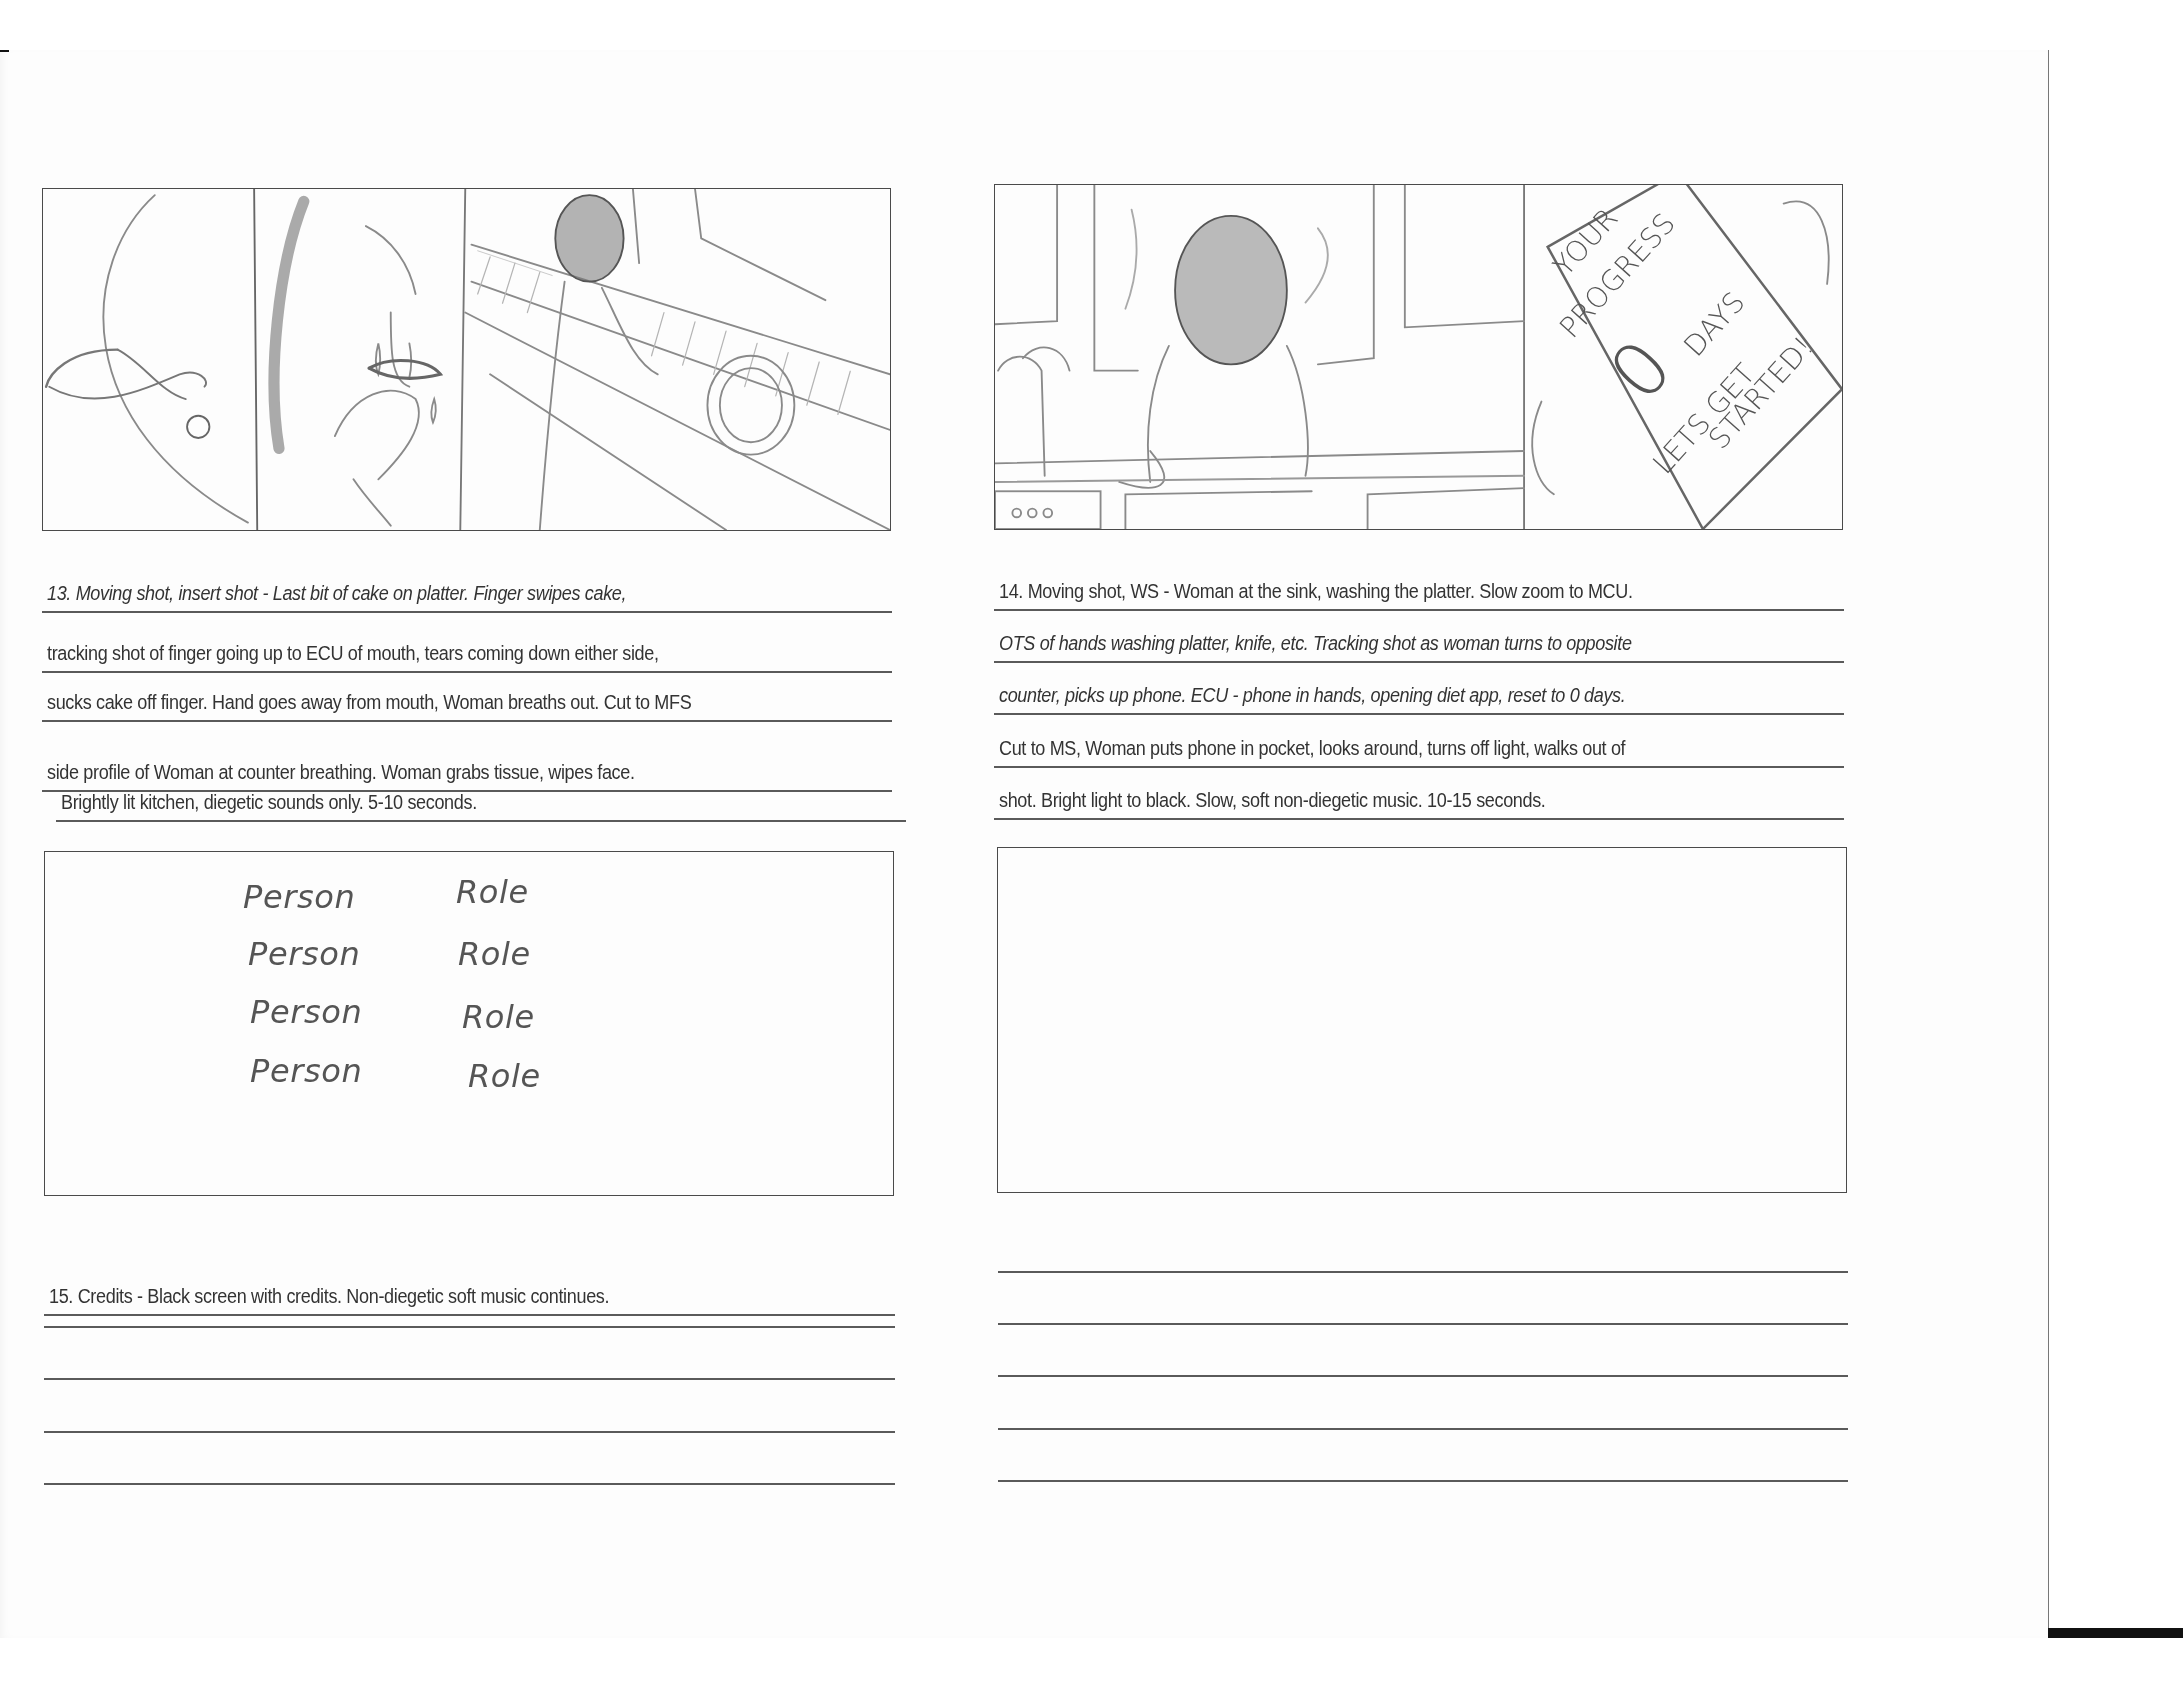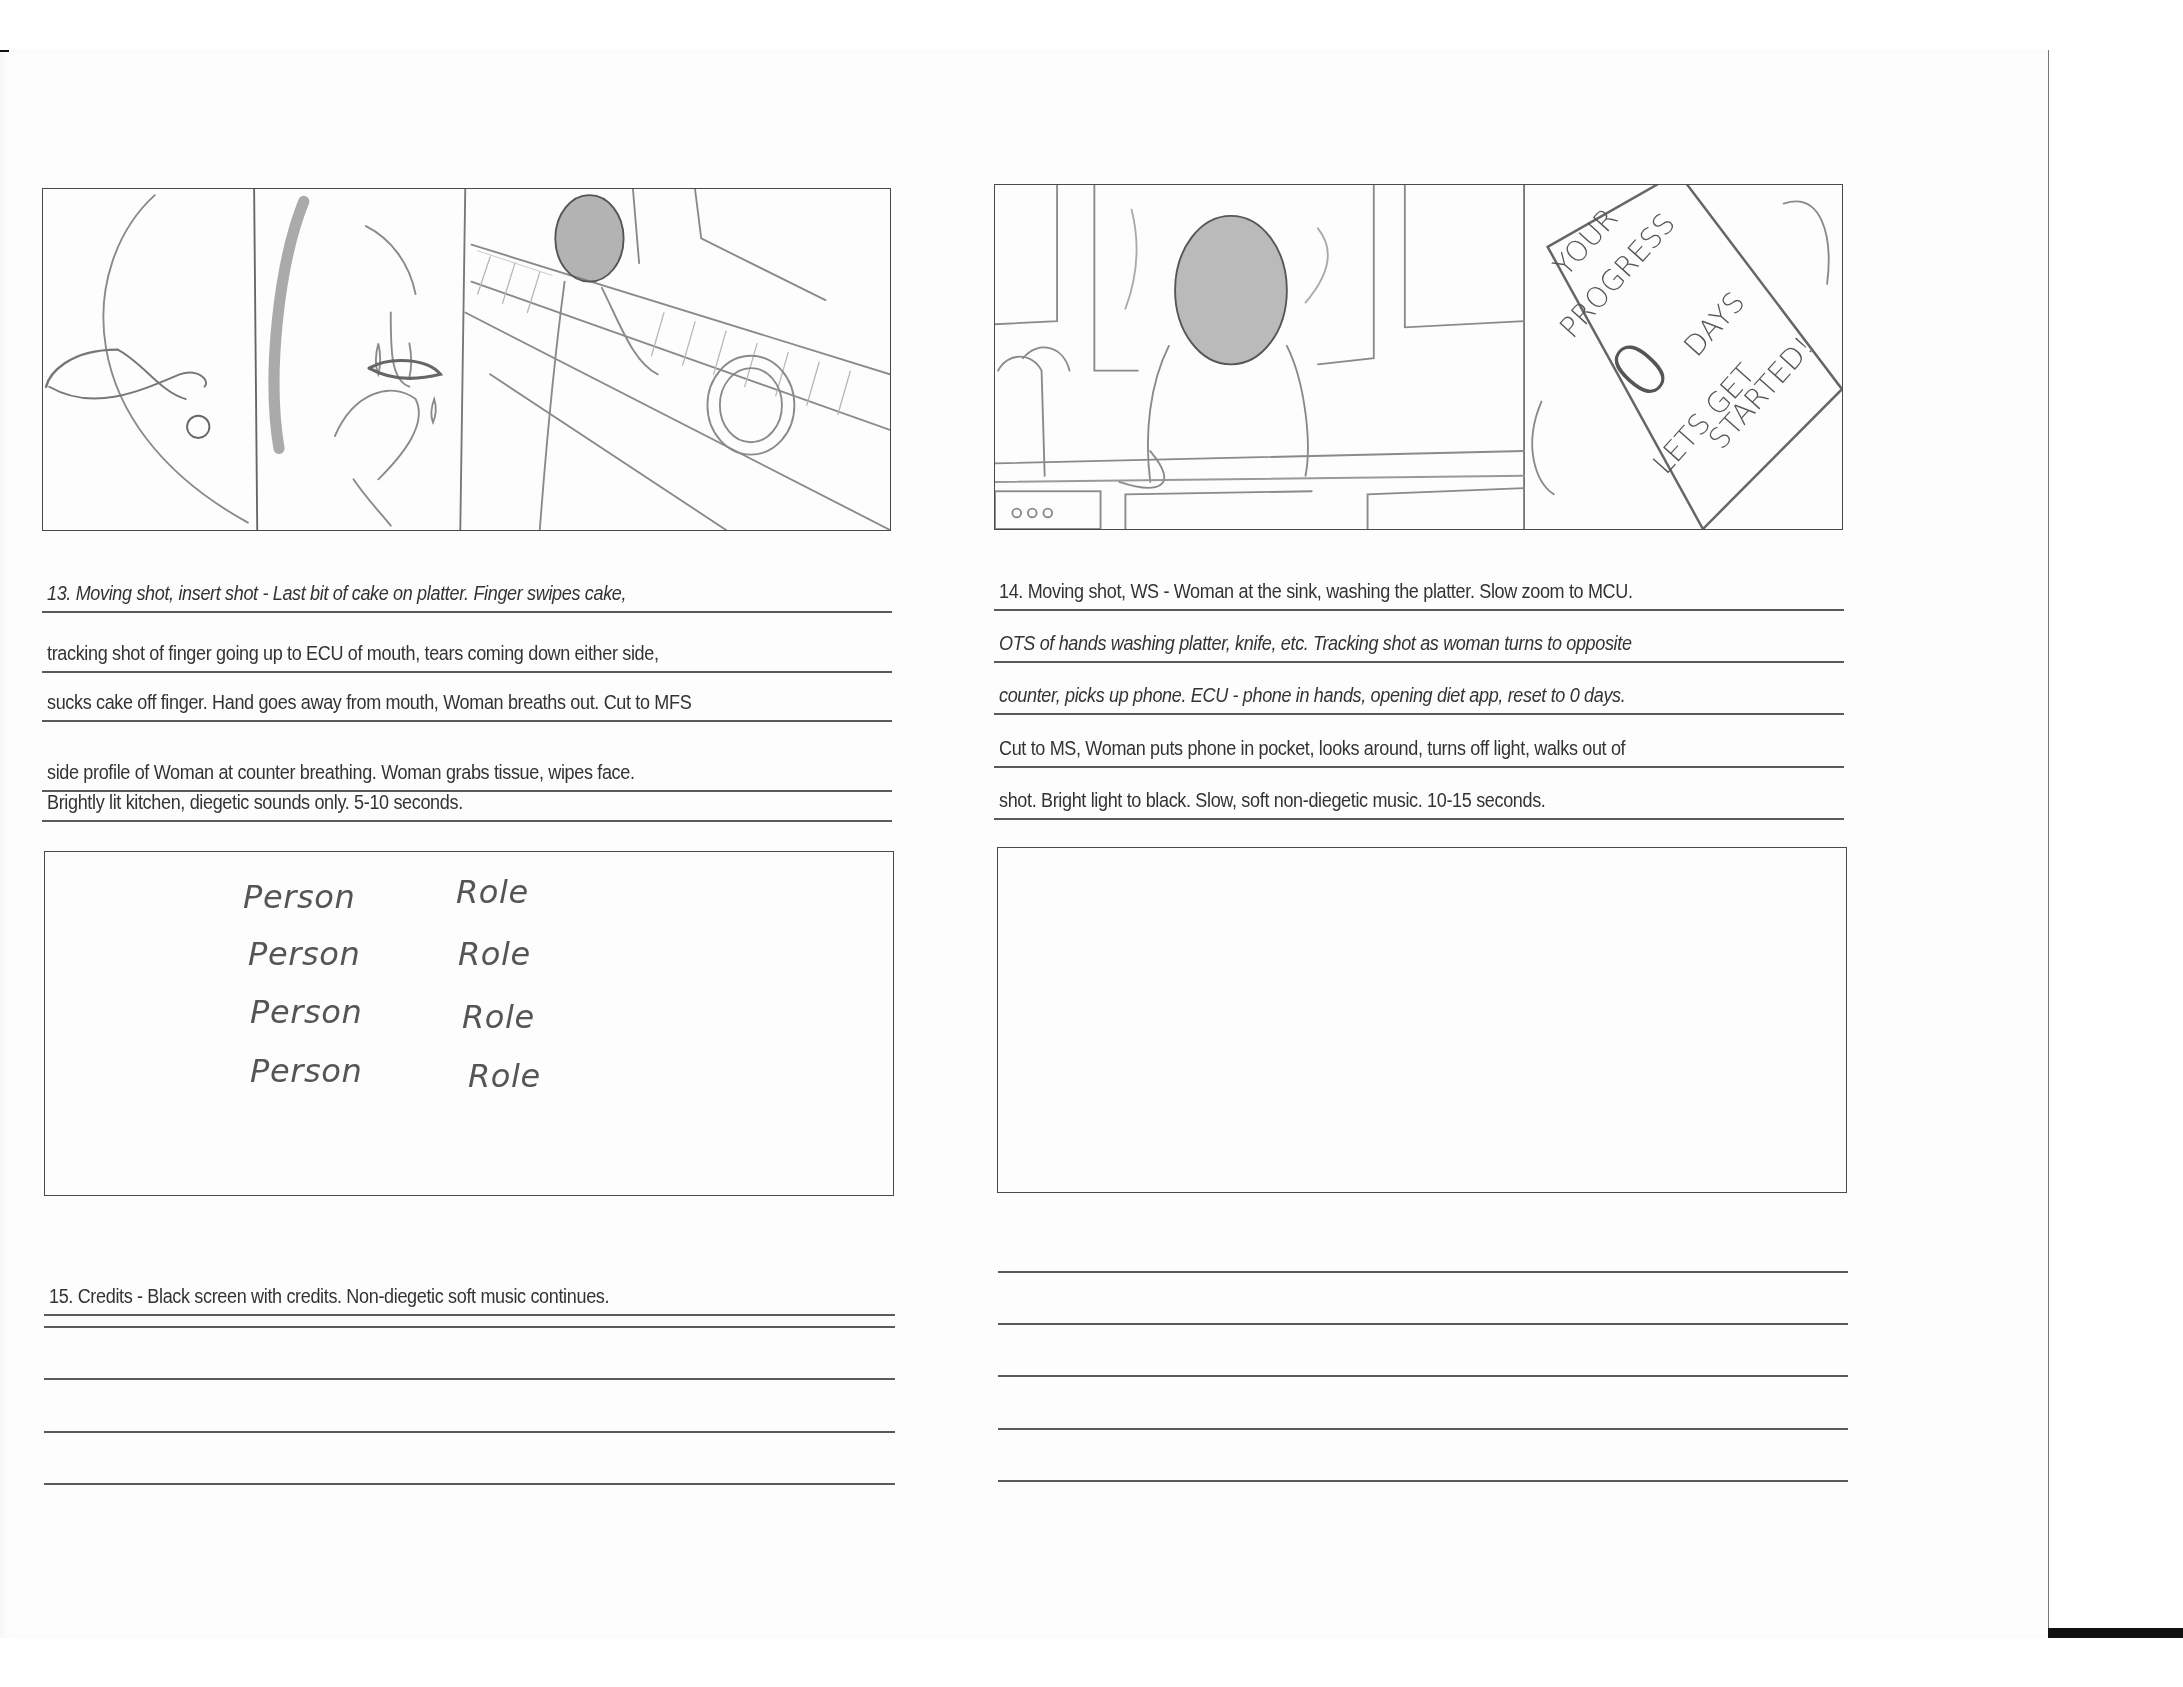--- a/index.html
+++ b/index.html
@@ -141,21 +141,21 @@
     </div>
   <div class="ruled" style="left:42px; top:613px; width:850px;margin-top:8px;">
       <span class="txt">tracking shot of finger going up to ECU of mouth, tears coming down either side,</span>
     </div>
   <div class="ruled" style="left:42px; top:670px; width:850px;text-decoration:underline;">
       <span class="txt">sucks cake off finger. Hand goes away from mouth, Woman breaths out. Cut to MFS</span>
     </div>
   <div class="ruled" style="left:42px; top:718px; width:850px;margin-top:22px;">
       <span class="txt">side profile of Woman at counter breathing. Woman grabs tissue, wipes face.</span>
     </div>
-  <div class="ruled" style="left:42px; top:770px; width:850px;">
+  <div class="ruled" style="left:56px; top:770px; width:850px;">
       <span class="txt">Brightly lit kitchen, diegetic sounds only. 5-10 seconds.</span>
     </div>
 </div>
 
 <div>
   <div class="ruled" style="left:994px; top:559px; width:850px;">
       <span class="txt">14. Moving shot, WS - Woman at the sink, washing the platter. Slow zoom to MCU.</span>
     </div>
   <div class="ruled" style="left:994px; top:611px; width:850px;font-style:italic;">
       <span class="txt">OTS of hands washing platter, knife, etc. Tracking shot as woman turns to opposite</span>

